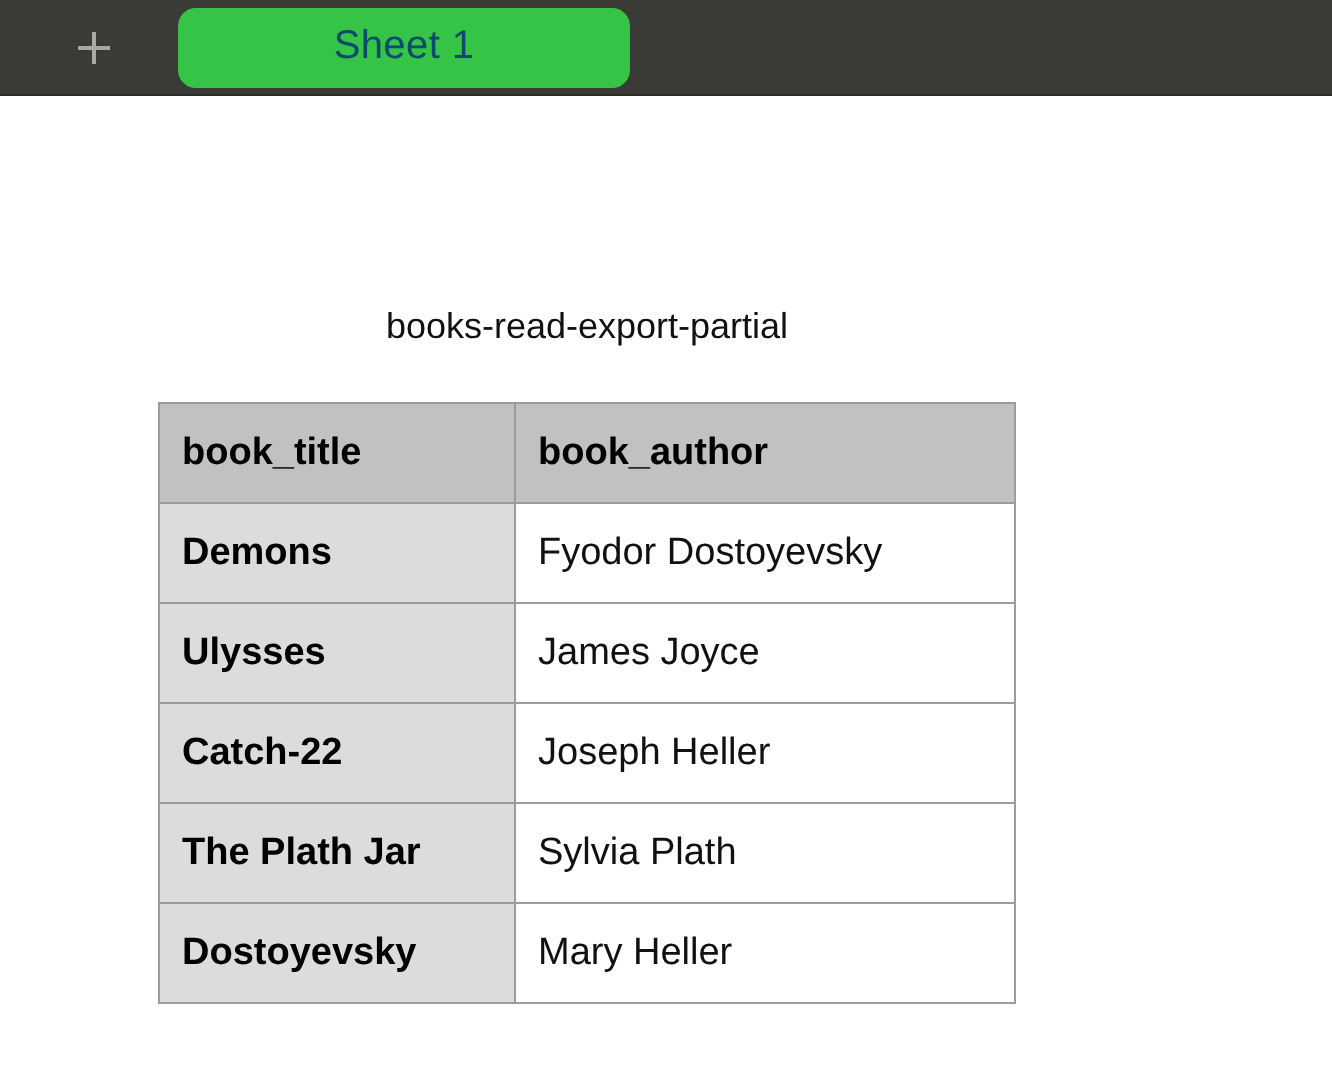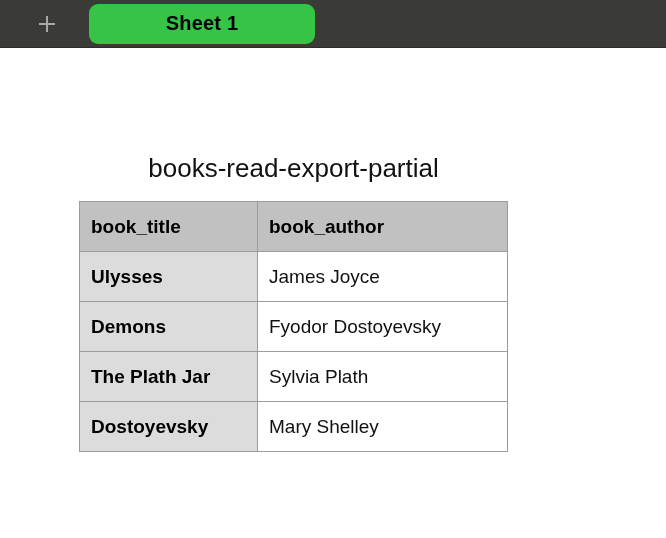--- a/index.html
+++ b/index.html
@@ -49,44 +49,44 @@
     background: #35c445;
     border-radius: 9px;
     display: flex;
     align-items: center;
     justify-content: center;
     cursor: pointer;
     box-sizing: border-box;
     padding: 0 18px;
   }
   #sheet-tab .tab-label {
-    color: #000000;
+    color: #0c4a6e;
     font-size: 20px;
-    font-weight: bold;
+    font-weight: normal;
     letter-spacing: 0.2px;
     white-space: nowrap;
   }
 
   
   #sheet-body {
     position: absolute;
     left: 0;
     top: 48px;
     width: 666px;
     height: 490px;
     background: #ffffff;
   }
 
   #sheet-title {
     position: absolute;
     left: 0;
     top: 105px;
     width: 587px;
     text-align: center;
-    font-size: 26px;
+    font-size: 18px;
     color: #111111;
     white-space: nowrap;
   }
 
   
   #data-table {
     position: absolute;
     left: 79px;
     top: 153px;
     border-collapse: collapse;
@@ -153,31 +153,35 @@
       <col class="col-author">
     </colgroup>
     <thead>
       <tr>
         <th>book_title</th>
         <th>book_author</th>
       </tr>
     </thead>
     <tbody>
       <tr>
+        <td class="cell-key">Demons</td>
+        <td class="cell-val">Fyodor Dostoyevsky</td>
+      </tr>
+      <tr>
         <td class="cell-key">Ulysses</td>
         <td class="cell-val">James Joyce</td>
       </tr>
       <tr>
-        <td class="cell-key">Demons</td>
-        <td class="cell-val">Fyodor Dostoyevsky</td>
+        <td class="cell-key">Catch-22</td>
+        <td class="cell-val">Joseph Heller</td>
       </tr>
       <tr>
         <td class="cell-key">The Plath Jar</td>
         <td class="cell-val">Sylvia Plath</td>
       </tr>
       <tr>
         <td class="cell-key">Dostoyevsky</td>
-        <td class="cell-val">Mary Shelley</td>
+        <td class="cell-val">Mary Heller</td>
       </tr>
     </tbody>
   </table>
 
 </div>
 
 </body></html>

